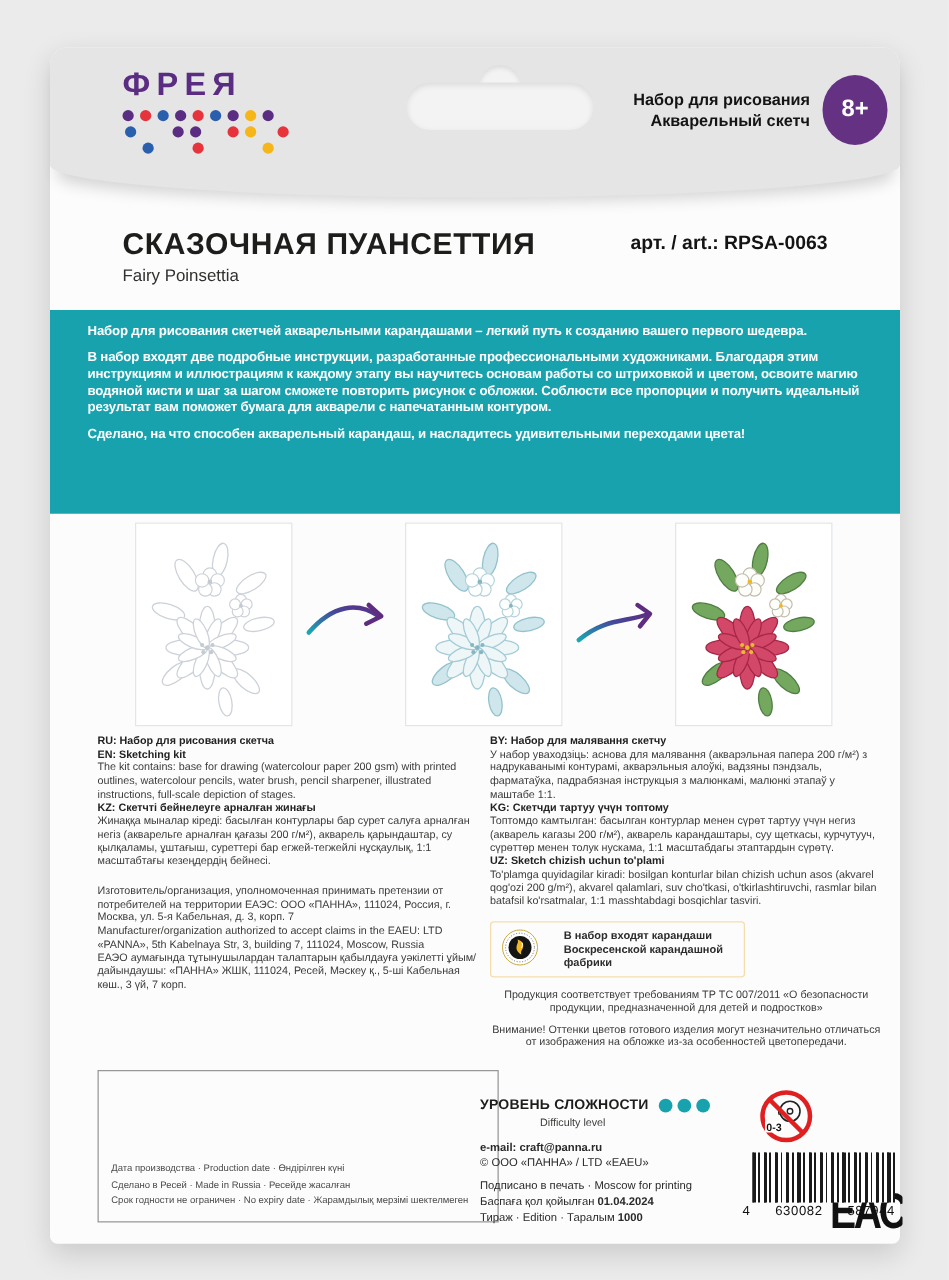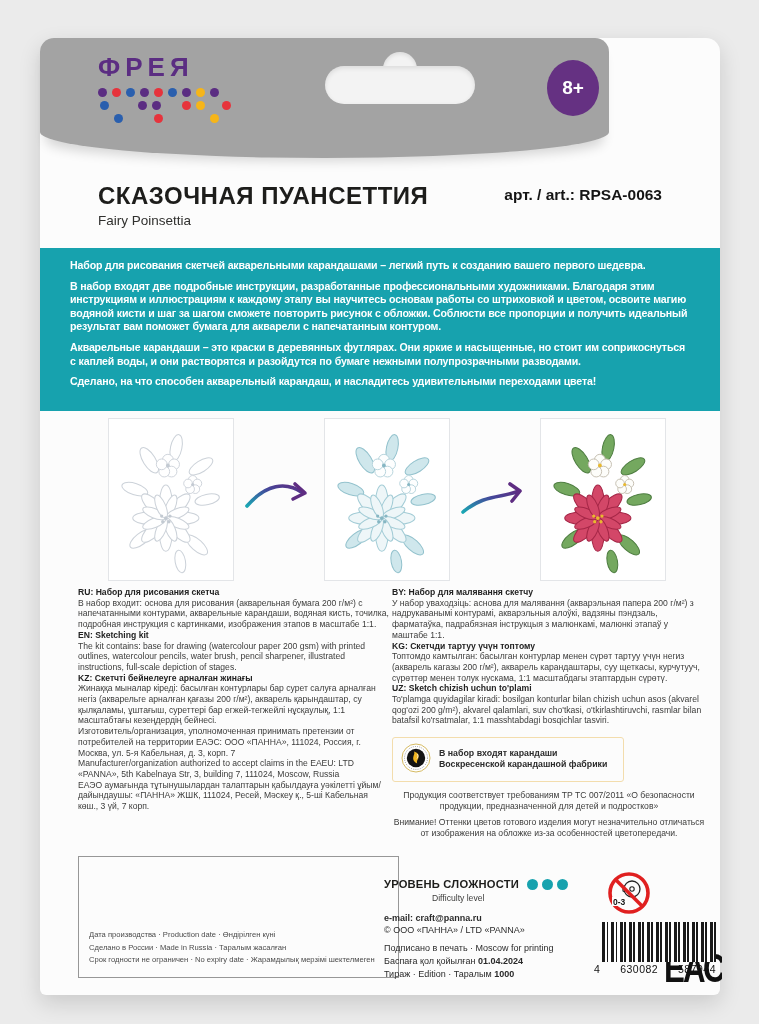--- a/index.html
+++ b/index.html
@@ -2,21 +2,21 @@
 <html><head>
 <meta charset="utf-8">
 <style>
   * { margin:0; padding:0; box-sizing:border-box; }
   body { background:#ebebeb; font-family:"Liberation Sans","DejaVu Sans",sans-serif; }
   .page { position:relative; width:759px; height:1024px; background:#ebebeb; overflow:hidden; margin:0 auto; }
   .card { position:absolute; left:40px; top:38px; width:680px; height:957px; background:#fcfcfc;
           border-radius:14px 14px 6px 6px; box-shadow:0 8px 22px rgba(0,0,0,.14); }
 
   
-  .flap { position:absolute; left:0; top:0; width:569px; height:120px; background:#a3a3a3;
+  .flap { position:absolute; left:0; top:0; width:680px; height:120px; background:#e5e5e5;
           border-radius:14px 14px 50% 50% / 14px 14px 26px 26px;
           box-shadow:0 9px 12px -6px rgba(0,0,0,.16); z-index:2; }
   .brand-word { position:absolute; left:58px; top:14px; font-size:26px; font-weight:bold;
                 color:#5b2d82; letter-spacing:5px; }
   .brand-dots { position:absolute; left:58px; top:50px; width:160px; height:40px; }
   .dot { position:absolute; width:9px; height:9px; border-radius:50%; }
   .c-p{background:#5b2d82}.c-r{background:#e6333c}.c-b{background:#2a5fae}.c-y{background:#f6b519}
 
   .euroslot { position:absolute; left:285px; top:14px; width:150px; height:52px; }
   .slot-bump { position:absolute; left:58px; top:0; width:34px; height:34px; border-radius:50%;
@@ -54,23 +54,23 @@
   .s2 { --bract:#eef6f8; --bractStroke:#a3ccd6; --leaf:#cfe7ec; --leafStroke:#93c2cd;
         --accent:#fdfefe; --accentStroke:#b4d2da; --dot:#86b6c3; }
   .s3 { --bract:#d34768; --bractStroke:#a52747; --leaf:#74a85f; --leafStroke:#4f7e42;
         --accent:#fdfdfa; --accentStroke:#c3bcae; --dot:#e9b92e; }
 
   
   .lang-col { position:absolute; top:549px; font-size:8.6px; line-height:10.7px; color:#3c3c3b; }
   .col-left  { left:38px;  width:311px; }
   .col-right { left:352px; width:314px; }
   .lang-head { font-weight:bold; color:#222; }
-  .manufacturer { }
-  .pencil-badge { margin-top:11px; width:232px; border:1px solid #f3ddad; border-radius:3px;
-                  padding:5px 8px; display:flex; align-items:center; gap:8px; }
+  .manufacturer { margin-top:13px; }
+  .pencil-badge { margin-top:11px; width:204px; border:1px solid #f3ddad; border-radius:3px;
+                  padding:5px 8px; display:flex; align-items:center; gap:20px; }
   .pencil-badge .txt { font-size:8.8px; font-weight:bold; line-height:11px; color:#2c2c2c; }
   .compliance { margin-top:8px; }
   .compliance p { margin-bottom:6px;text-align:center; }
 
   
   .date-box { position:absolute; left:38px; top:818px; width:321px; height:122px;
               border:1px solid #979797; display:flex; flex-direction:column;
               justify-content:flex-end; padding:0 10px 10px; }
   .date-box div { font-size:7.6px; line-height:12.6px; color:#4a4a4a; }
 
@@ -183,36 +183,39 @@
           <span class="dot c-r" style="left:124px;top:13px"></span>
         <span class="dot c-b" style="left:16px;top:26px"></span>
           <span class="dot c-r" style="left:56px;top:26px"></span>
         <span class="dot c-y" style="left:112px;top:26px"></span>
       </div>
       <div class="euroslot">
         <div class="slot-bump"></div>
           <div class="slot-pill"></div>
       </div>
       <div class="head-right">
+        <div class="kit-type">
+          <div>Набор для рисования</div>
+          <div>Акварельный скетч</div>
+        </div>
         <div class="age-badge">8+</div>
       </div>
     </div>
 
     <div class="title-row">
       <div>
         <div class="title-ru">СКАЗОЧНАЯ ПУАНСЕТТИЯ</div>
         <div class="title-en">Fairy Poinsettia</div>
       </div>
       <div class="article">арт. / art.: RPSA-0063</div>
     </div>
 
     <div class="intro">
       <p>Набор для рисования скетчей акварельными карандашами – легкий путь к созданию вашего первого шедевра.</p>
       <p>В набор входят две подробные инструкции, разработанные профессиональными художниками. Благодаря этим инструкциям и иллюстрациям к каждому этапу вы научитесь основам работы со штриховкой и цветом, освоите магию водяной кисти и шаг за шагом сможете повторить рисунок с обложки. Соблюсти все пропорции и получить идеальный результат вам поможет бумага для акварели с напечатанным контуром.</p>
-      <p>Акварельные карандаши – это краски в деревянных футлярах. Они яркие и насыщенные, но стоит им соприкоснуться с каплей воды, и они растворятся и разойдутся по бумаге нежными полупрозрачными разводами.</p>
       <p>Сделано, на что способен акварельный карандаш, и насладитесь удивительными переходами цвета!</p>
     </div>
 
     <div class="stages">
       <div class="stage-box" style="left:68px">
         <svg class="s1" viewBox="0 0 110 148">
             <use href="#flower"></use>
           </svg>
       </div>
       <div class="arrow" style="left:202px">
@@ -235,21 +238,20 @@
       <div class="stage-box" style="left:500px">
         <svg class="s3" viewBox="0 0 110 148">
             <use href="#flower"></use>
           </svg>
       </div>
     </div>
 
     <div class="lang-col col-left">
       <div>
         <div class="lang-head">RU: Набор для рисования скетча</div>
-        <div>В набор входит: основа для рисования (акварельная бумага 200 г/м²) с напечатанными контурами, акварельные карандаши, водяная кисть, точилка, подробная инструкция с картинками, изображения этапов в масштабе 1:1.</div>
       </div>
       <div>
         <div class="lang-head">EN: Sketching kit</div>
         <div>The kit contains: base for drawing (watercolour paper 200 gsm) with printed outlines, watercolour pencils, water brush, pencil sharpener, illustrated instructions, full-scale depiction of stages.</div>
       </div>
       <div>
         <div class="lang-head">KZ: Скетчті бейнелеуге арналған жинағы</div>
         <div>Жинаққа мыналар кіреді: басылған контурлары бар сурет салуға арналған негіз (акварельге арналған қағазы 200 г/м²), акварель қарындаштар, су қылқаламы, ұштағыш, суреттері бар егжей-тегжейлі нұсқаулық, 1:1 масштабтағы кезеңдердің бейнесі.</div>
       </div>
       <div class="manufacturer">
@@ -288,39 +290,39 @@
         </span>
       </div>
       <div class="compliance">
         <p>Продукция соответствует требованиям ТР ТС 007/2011 «О безопасности продукции, предназначенной для детей и подростков»</p>
         <p>Внимание! Оттенки цветов готового изделия могут незначительно отличаться от изображения на обложке из-за особенностей цветопередачи.</p>
       </div>
     </div>
 
     <div class="date-box">
       <div>Дата производства · Production date · Өндірілген күні</div>
-      <div>Сделано в России · Made in Russia · Таралым жасалған</div>
+      <div>Сделано в Ресей · Made in Russia · Ресейде жасалған</div>
       <div>Срок годности не ограничен · No expiry date · Жарамдылық мерзімі шектелмеген</div>
     </div>
 
     <div class="difficulty">
       <div class="diff-row">
         <span class="diff-label">УРОВЕНЬ СЛОЖНОСТИ</span>
         <span class="diff-dots">
             <span></span>
             <span></span>
             <span></span>
           </span>
       </div>
       <div class="diff-sub">Difficulty level</div>
     </div>
 
     <div class="email-block">
       <div class="email-line">e-mail: craft@panna.ru</div>
-      <div>© ООО «ПАННА» / LTD «PANNA»</div>
+      <div>© ООО «ПАННА» / LTD «EAEU»</div>
     </div>
 
     <div class="print-block">
       <div>Подписано в печать · Moscow for printing</div>
       <div><span>Баспаға қол қойылған </span><b>01.04.2024</b></div>
       <div><span>Тираж · Edition · Таралым </span><b>1000</b></div>
     </div>
 
     <div class="warn-03">
       <svg viewBox="0 0 46 46">

